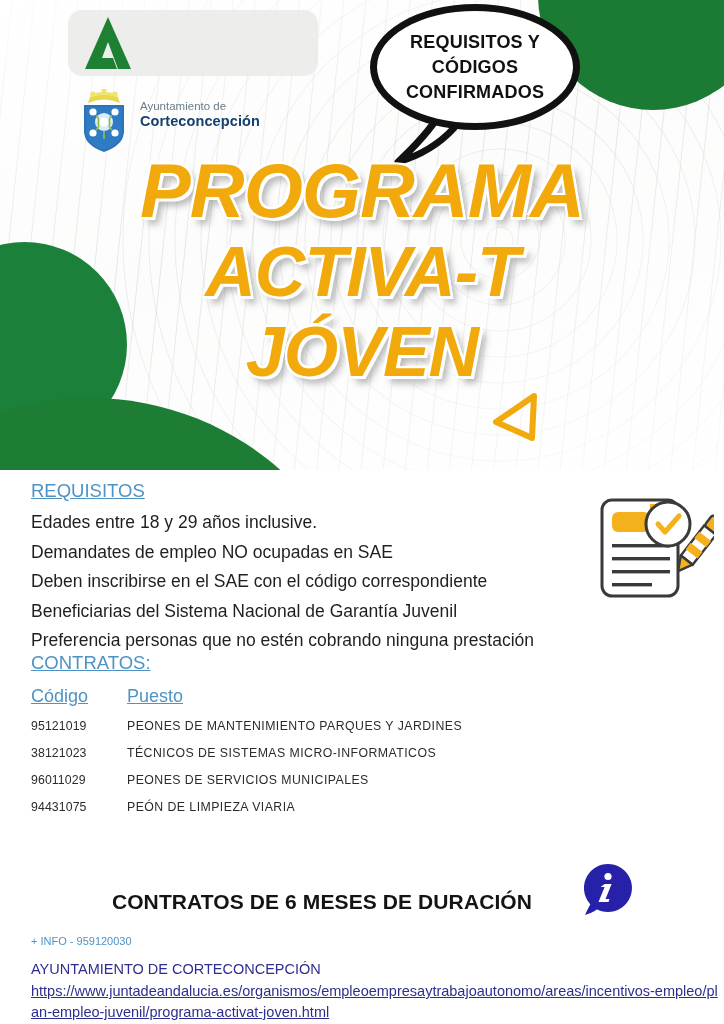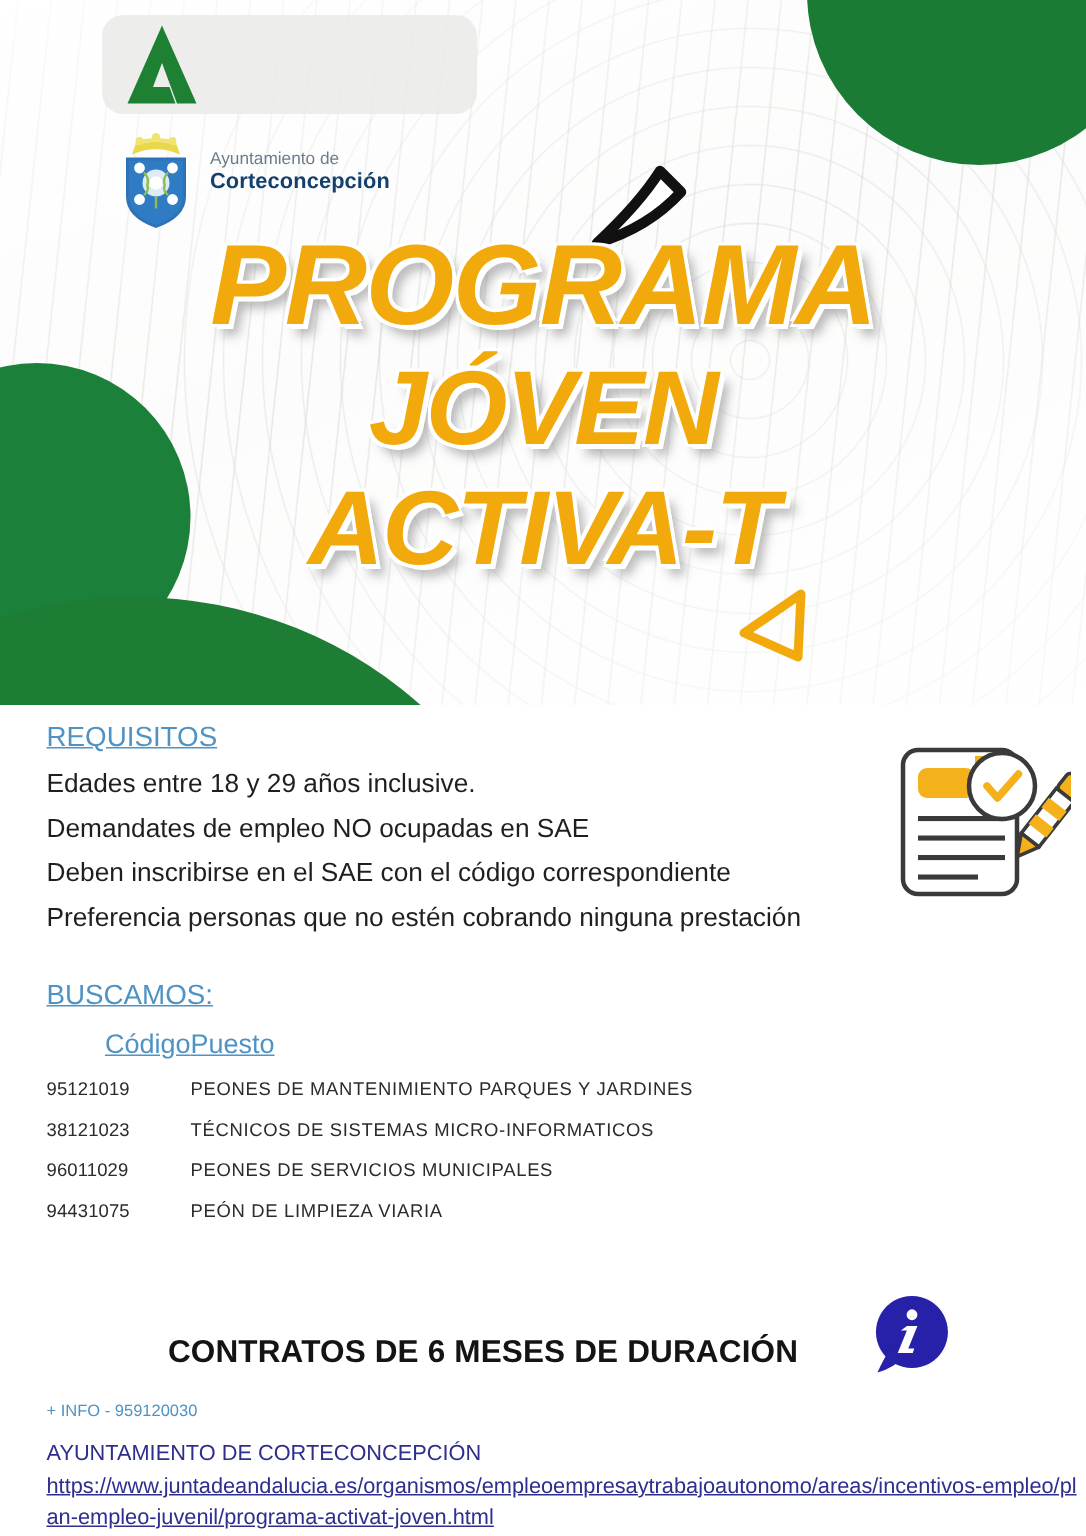--- a/index.html
+++ b/index.html
@@ -186,21 +186,20 @@
   .doc-icon { position: absolute; left: 588px; top: 486px; }
 
   #buscamos-head { position: absolute; left: 14px; top: 182px; }
 
   .table { position: absolute; left: 14px; top: 216px; width: 640px; }
   .th-row { display: flex; margin-bottom: 8px; }
   .th {
     color: #4E93C4;
     font-size: 18px;
     text-decoration: underline;
-    text-align: right;
   }
   .th-code { width: 96px; }
   .tr { display: flex; margin-bottom: 5px; }
   .td-code {
     width: 96px;
     font-size: 12.3px;
     color: #2b2b2b;
     letter-spacing: .1px;
     line-height: 22px;
   }
@@ -295,47 +294,53 @@
       <div class="ayto-text">
         <div class="ayto-line1">Ayuntamiento de</div>
         <div class="ayto-line2">Corteconcepción</div>
       </div>
     </div>
 
     <div class="bubble-wrap">
       <svg width="224" height="165" viewBox="0 0 224 165" style="position:absolute;left:0;top:0;">
         <path d="M70 110 q-14 22 -42 48 q34 -10 56 -34 Z" fill="#ffffff" stroke="#111111" stroke-width="7" stroke-linejoin="round"></path>
       </svg>
+      <div class="bubble">
+        <div class="bubble-text">REQUISITOS Y
+CÓDIGOS
+CONFIRMADOS</div>
+      </div>
     </div>
 
     <div class="hero-title">
       <span class="t-line t1">PROGRAMA</span>
+      <span class="t-line t2">ACTIVA-T</span>
       <span class="t-line t3">JÓVEN</span>
-      <span class="t-line t2">ACTIVA-T</span>
     </div>
 
     <span class="tri-deco">
       <svg width="56" height="52" viewBox="0 0 56 52" style="position:absolute;left:0;top:0;">
         <path d="M46 4 L8 30 L44 46 Z" fill="none" stroke="#F2A90C" stroke-width="6" stroke-linejoin="round"></path>
       </svg>
     </span>
   </div>
 
   <div class="content">
 
     <h2 class="sec-head" id="requisitos-head">REQUISITOS</h2>
 
     <div class="req-list">
       <div class="req-item">Edades entre 18 y 29 años inclusive.</div>
       <div class="req-item">Demandates de empleo NO ocupadas en SAE</div>
       <div class="req-item">Deben inscribirse en el SAE con el código correspondiente</div>
+      <div class="req-item">Beneficiarias del Sistema Nacional de Garantía Juvenil</div>
       <div class="req-item">Preferencia personas que no estén cobrando ninguna prestación</div>
     </div>
 
-    <h2 class="sec-head" id="buscamos-head">BUSCAMOS:</h2>
+    <h2 class="sec-head" id="buscamos-head">CONTRATOS:</h2>
 
     <div class="table">
       <div class="th-row">
         <div class="th th-code">Código</div>
         <div class="th">Puesto</div>
       </div>
 
       <div class="tr">
         <div class="td-code">95121019</div>
         <div class="td-job">PEONES DE MANTENIMIENTO PARQUES Y JARDINES</div>

